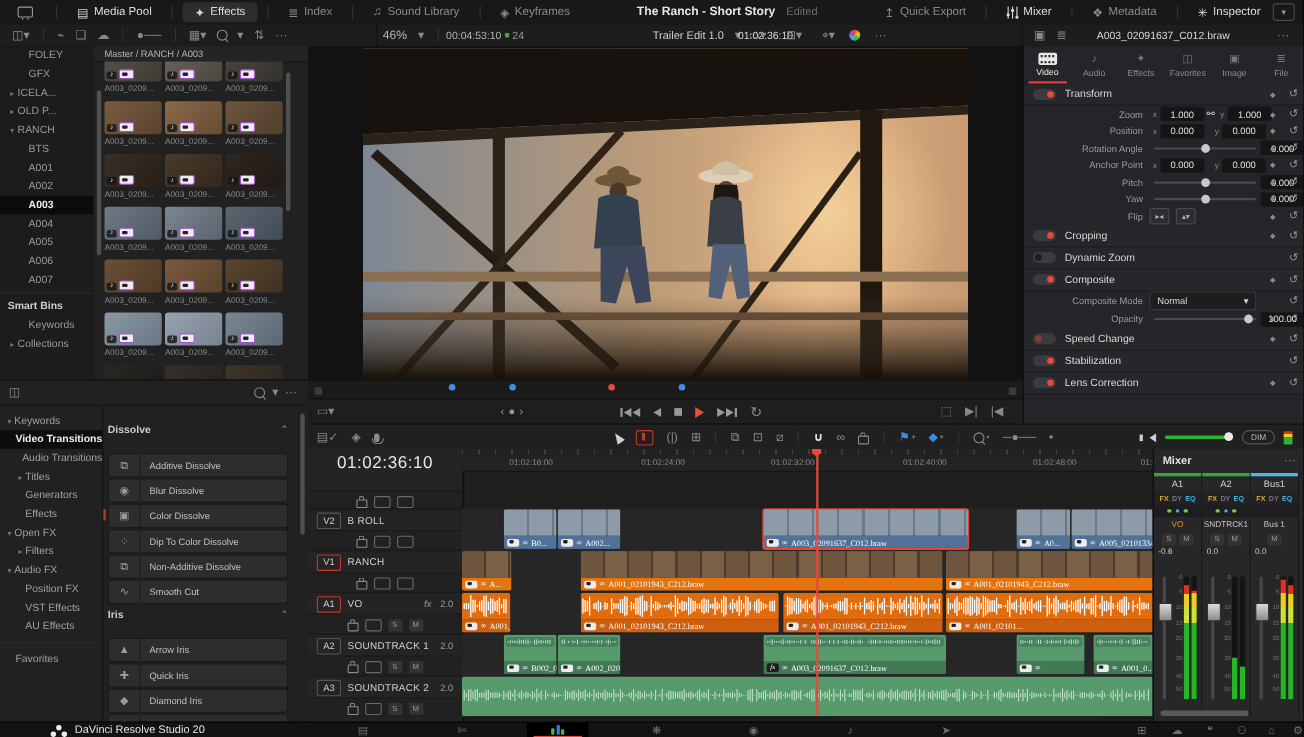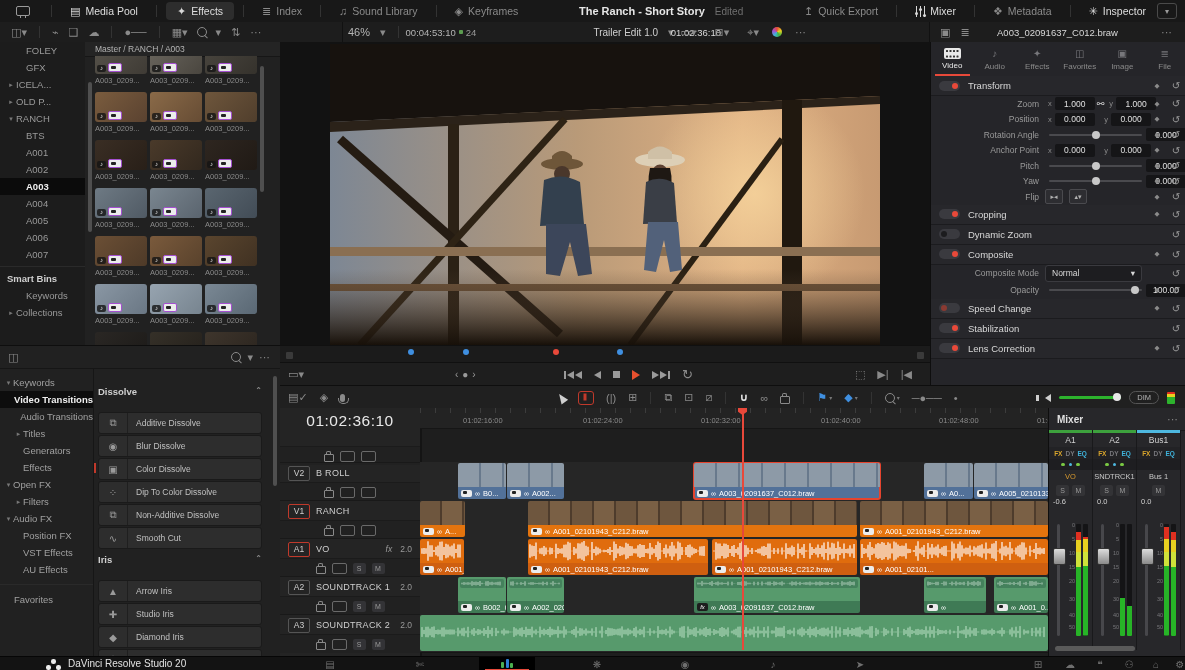--- a/index.html
+++ b/index.html
@@ -98,21 +98,21 @@
   .tid{width:20px;height:13px;border:1px solid #555;border-radius:2px;font-size:8.5px;color:#cfcfcf;display:flex;align-items:center;justify-content:center;margin:0 6px 0 8px;}
   .tid.hl{border-color:#c0392b;}
   .tname{font-size:9px;color:#cfcfcf;letter-spacing:.3px;flex:1;white-space:nowrap;}
   .textra{font-size:8.5px;color:#9a9a9a;margin-right:8px;font-style:italic;}
   .smbtn{width:12px;height:11px;border-radius:2px;background:#2e2e2e;color:#8a8a8a;font-size:7px;display:flex;align-items:center;justify-content:center;}
   .ctlbox{width:13px;height:9px;border:1px solid #6a6a6a;border-radius:2px;}
   #tllanes{position:absolute;left:140px;top:0;width:628px;height:248px;overflow:hidden;}
   #ruler{position:absolute;left:0;top:0;width:628px;height:20px;background:#232323;border-bottom:1px solid #161616;
          background-image:repeating-linear-gradient(90deg,#3c3c3c 0 1px,transparent 1px 15px);background-size:100% 5px;background-repeat:no-repeat;}
   .rlabel{position:absolute;top:8px;font-size:7.5px;color:#8a8a8a;white-space:nowrap;}
-  .lane{position:absolute;left:0;width:628px;height:38px;border-bottom:1px solid #161616;background:#262626;}
+  .lane{position:absolute;left:0;width:628px;height:38px;border-bottom:1px solid #161616;background:#262626;font-family:Liberation Serif, serif;}
   .clip{position:absolute;top:1px;height:36px;border-radius:2px;overflow:hidden;display:flex;flex-direction:column;}
   .clip.sel{outline:2px solid #e5442e;outline-offset:-1px;}
   .cbody{flex:1;position:relative;}
   .namebar{height:12px;display:flex;align-items:center;gap:3px;padding:0 3px;font-size:7.5px;color:#fff;white-space:nowrap;overflow:hidden;flex:none;}
   .v-blue .cbody{background:repeating-linear-gradient(90deg,#8d9aa7 0 21px,#68798c 21px 23px);}
   .v-blue .namebar{background:#527199;}
   .v-orange .cbody{background:repeating-linear-gradient(90deg,#6e563e 0 20px,#4e3c2c 20px 22px,#7a6045 22px 42px,#4e3c2c 42px 44px);}
   .v-orange .namebar{background:#e4740e;}
   .a-orange .cbody{background:#e06c0d;}
   .a-orange .namebar{background:#cf5f10;}
@@ -684,21 +684,21 @@
           <span class="icbox">∿</span>
           <span class="lbl">Smooth Cut</span>
         </div>
         <div class="fxsec" style="top: 186px;">Iris<span class="carat">⌃</span></div>
         <div class="fxitem" style="top: 212px;">
           <span class="icbox">▲</span>
           <span class="lbl">Arrow Iris</span>
         </div>
         <div class="fxitem" style="top: 235px;">
           <span class="icbox">✚</span>
-          <span class="lbl">Studio Iris</span>
+          <span class="lbl">Quick Iris</span>
         </div>
         <div class="fxitem" style="top: 258px;">
           <span class="icbox">◆</span>
           <span class="lbl">Diamond Iris</span>
         </div>
         <div class="fxitem" style="top: 281px;">
           <span class="icbox">⬮</span>
           <span class="lbl">Eye Iris</span>
         </div>
       </div>

